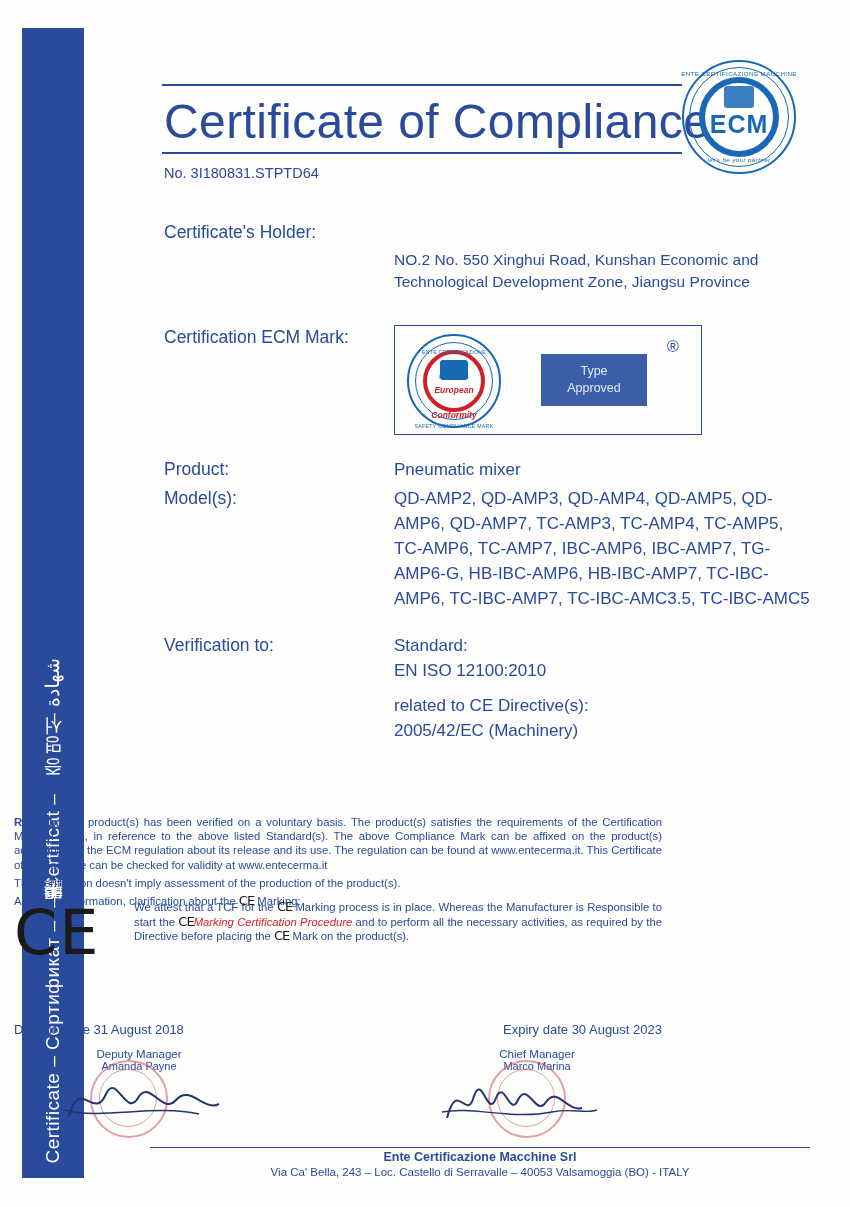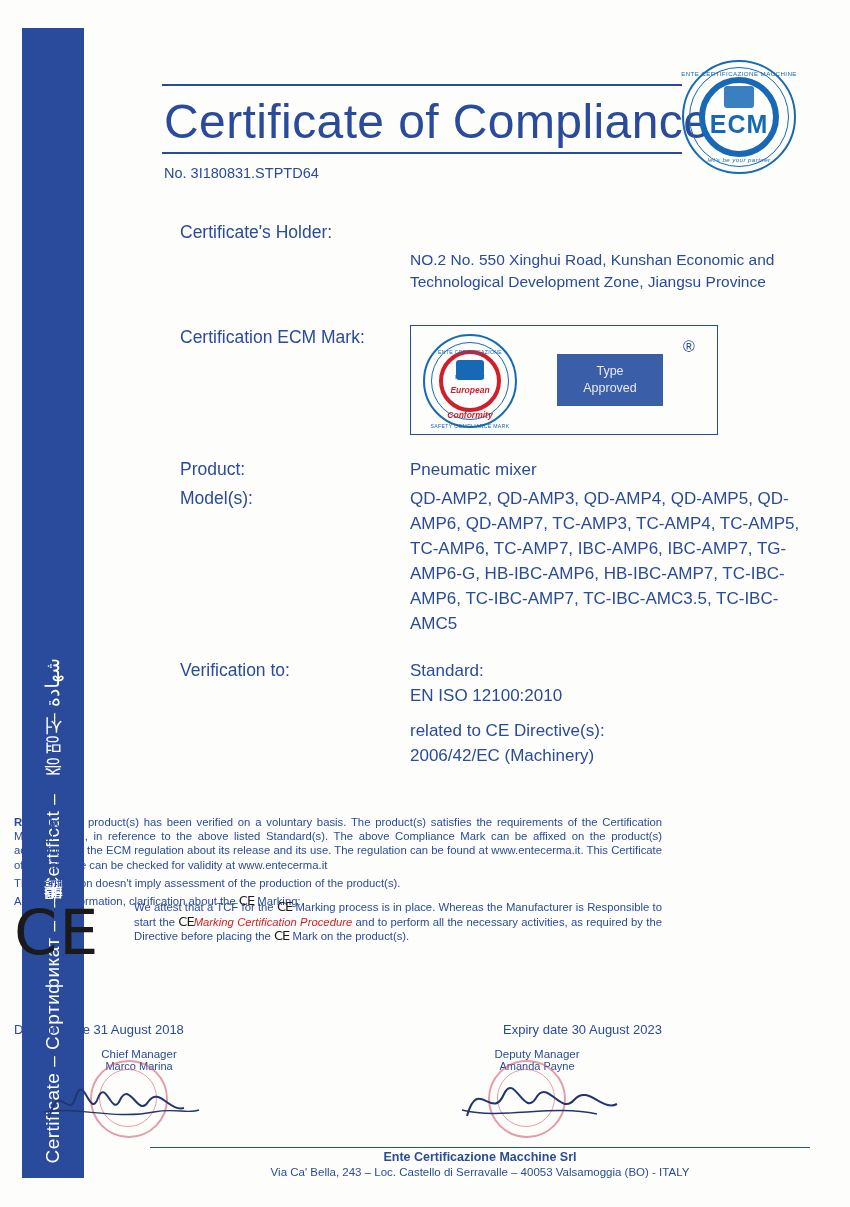--- a/index.html
+++ b/index.html
@@ -155,21 +155,20 @@
   
   .fields {
     position: absolute;
     left: 14px;
     top: 160px;
     width: 650px;
   }
   .row {
     display: flex;
     margin-bottom: 4px;
-    margin-left: 16px;
   }
   .lbl {
     width: 230px;
     flex: 0 0 230px;
     color: #2a4b9b;
     font-size: 17.5px;
     line-height: 25px;
   }
   .val {
     flex: 1;
@@ -449,21 +448,21 @@
 
       <div class="gap-md"></div>
 
       <div class="row">
         <div class="lbl">Verification to:</div>
         <div class="val">
           <div>Standard:</div>
           <div>EN ISO 12100:2010</div>
           <div class="gap-sm"></div>
           <div>related to CE Directive(s):</div>
-          <div>2006/42/EC (Machinery)</div>
+          <div>2005/42/EC (Machinery)</div>
         </div>
       </div>
 
     </div>
   </div>
 
   <div class="remark">
     <p><b>Remark:</b> <span>The product(s) has been verified on a voluntary basis. The product(s) satisfies the requirements of the Certification Mark of ECM, in reference to the above listed Standard(s). The above Compliance Mark can be affixed on the product(s) accordingly to the ECM regulation about its release and its use. The regulation can be found at www.entecerma.it. This Certificate of Compliance can be checked for validity at www.entecerma.it</span></p>
     <p>This verification doesn't imply assessment of the production of the product(s).</p>
     <p><span>Additional information, clarification about the </span><span class="ce-inline">CE</span><span> Marking:</span></p>
@@ -475,38 +474,38 @@
       <span>We attest that a TCF for the </span><span class="ce-inline">CE</span><span> Marking process is in place. Whereas the Manufacturer is Responsible to start the </span><span class="ce-inline">CE</span><span class="red">Marking Certification Procedure</span><span> and to perform all the necessary activities, as required by the Directive before placing the </span><span class="ce-inline">CE</span><span> Mark on the product(s).</span>
     </div>
   </div>
 
   <div class="dates">
     <div>Date of issue 31 August 2018</div>
     <div>Expiry date 30 August 2023</div>
   </div>
 
   <div class="sigs">
+    <div class="sig-block">
+      <div class="sig-role">Deputy Manager</div>
+      <div class="sig-name">Amanda Payne</div>
+      <div class="stamp"></div>
+      <svg class="sig-scribble" viewBox="0 0 250 62">
+        <path d="M55 48 C66 8, 80 54, 92 26 C102 4, 112 50, 124 30 C136 10, 148 48, 162 32 C176 16, 190 44, 205 36" fill="none" stroke="#22356e" stroke-width="2"></path>
+        <path d="M50 42 C90 52, 140 36, 185 46" fill="none" stroke="#22356e" stroke-width="1.4"></path>
+      </svg>
+    </div>
     <div class="sig-block">
       <div class="sig-role">Chief Manager</div>
       <div class="sig-name">Marco Marina</div>
       <div class="stamp"></div>
       <svg class="sig-scribble" viewBox="0 0 250 62">
         <path d="M35 50 C45 10, 55 55, 62 28 C70 5, 76 52, 84 30 C92 10, 98 50, 106 32 C116 12, 124 50, 134 34 C145 18, 155 44, 170 40" fill="none" stroke="#22356e" stroke-width="2"></path>
         <path d="M30 44 C60 38, 100 52, 140 44 C160 40, 175 46, 185 42" fill="none" stroke="#22356e" stroke-width="1.4"></path>
       </svg>
     </div>
-    <div class="sig-block">
-      <div class="sig-role">Deputy Manager</div>
-      <div class="sig-name">Amanda Payne</div>
-      <div class="stamp"></div>
-      <svg class="sig-scribble" viewBox="0 0 250 62">
-        <path d="M55 48 C66 8, 80 54, 92 26 C102 4, 112 50, 124 30 C136 10, 148 48, 162 32 C176 16, 190 44, 205 36" fill="none" stroke="#22356e" stroke-width="2"></path>
-        <path d="M50 42 C90 52, 140 36, 185 46" fill="none" stroke="#22356e" stroke-width="1.4"></path>
-      </svg>
-    </div>
   </div>
 
   <div class="footer-rule"></div>
   <div class="footer">
     <div class="f1">Ente Certificazione Macchine Srl</div>
     <div class="f2">Via Ca' Bella, 243 – Loc. Castello di Serravalle – 40053 Valsamoggia (BO) - ITALY</div>
   </div>
 
 </div>
 

